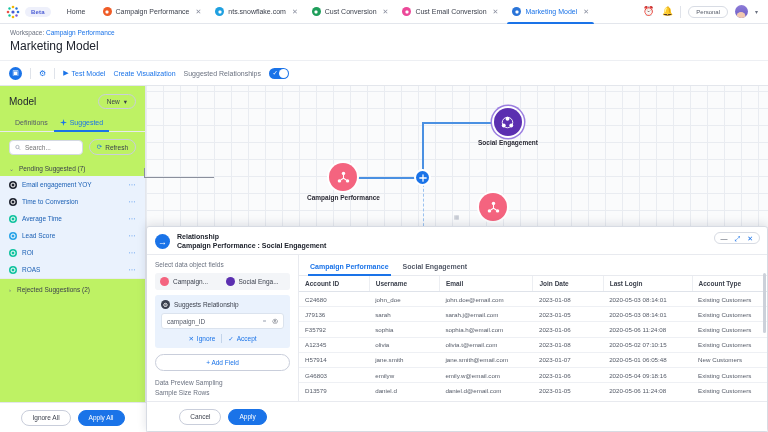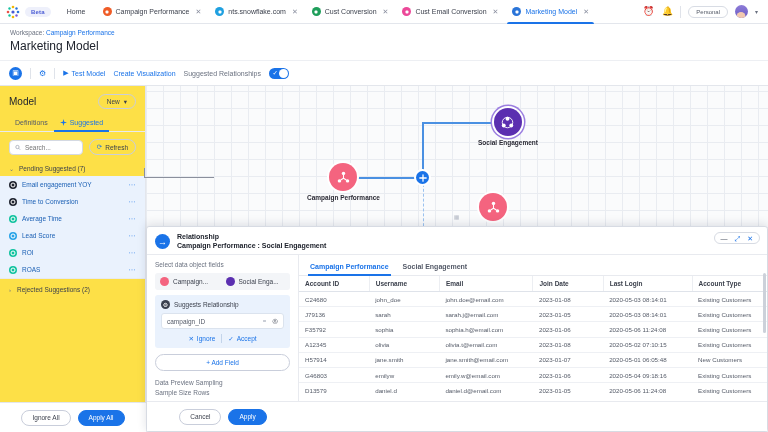--- a/index.html
+++ b/index.html
@@ -74,21 +74,21 @@
   .tb-sep{ width:1px; height:11px; background:#dfe3ea;}
   .tb-link{ font-size:7px; color:#1a73e8; cursor:pointer; display:flex; align-items:center; gap:3px;}
   .tb-static{ font-size:7px; color:#6b7280;}
   .toggle{ width:20px; height:11px; border-radius:6px; background:#1a73e8; position:relative; cursor:pointer;}
   .toggle:after{ content:""; position:absolute; right:1px; top:1px; width:9px; height:9px;
     border-radius:50%; background:#fff;}
   .toggle .chk{ position:absolute; left:3.5px; top:1px; font-size:6.5px; color:#fff;}
 
   
   .sidebar{ position:absolute; top:86px; left:0; width:146px; height:346px;
-    background:#fde047; border-right:1px solid #e3e6ec;}
+    background:#bef264; border-right:1px solid #e3e6ec;}
   .sb-head{ display:flex; align-items:center; justify-content:space-between;
     padding:8px 9px 6px 9px;}
   .sb-title{ font-size:10px; color:#20242e;}
   .btn-outline{ font-size:6.5px; color:#3a3f4b; border:1px solid #c9cedb;
     border-radius:9px; padding:2.5px 8px; display:flex; align-items:center; gap:4px; cursor:pointer;}
   .sb-tabs{ display:flex; gap:0px; padding:0 9px; border-bottom:1px solid #e8eaef;}
   .sb-tab{ font-size:7px; color:#545a68; padding:4px 6px 5px 6px; cursor:pointer; position:relative;
     display:flex; align-items:center; gap:3px;}
   .sb-tab.active{ color:#1a73e8;}
   .sb-tab.active:after{ content:""; position:absolute; left:0; right:0; bottom:-1px; height:2px; background:#1a73e8;}

